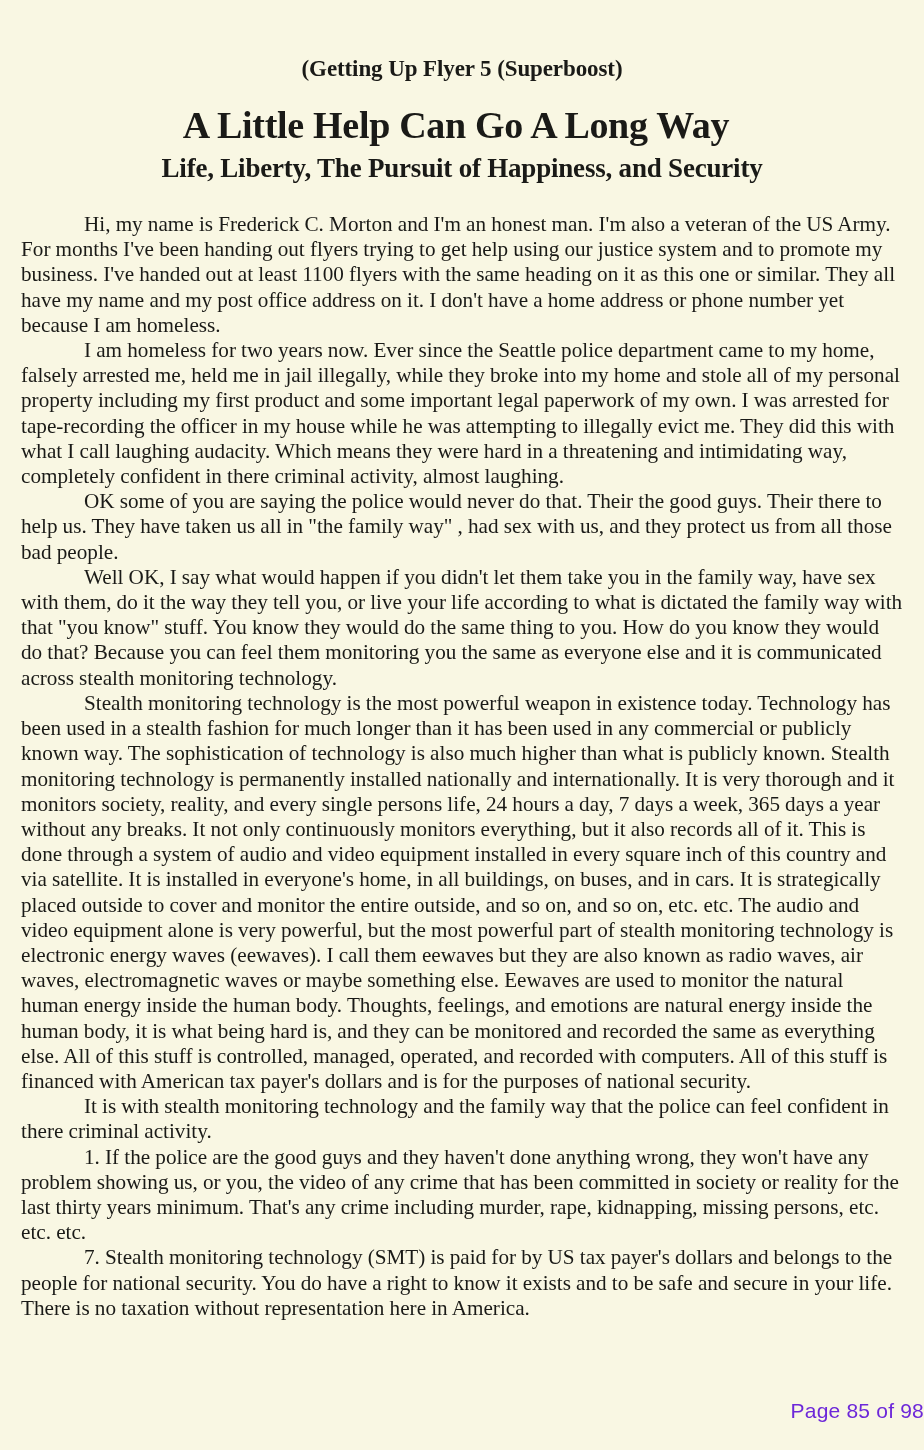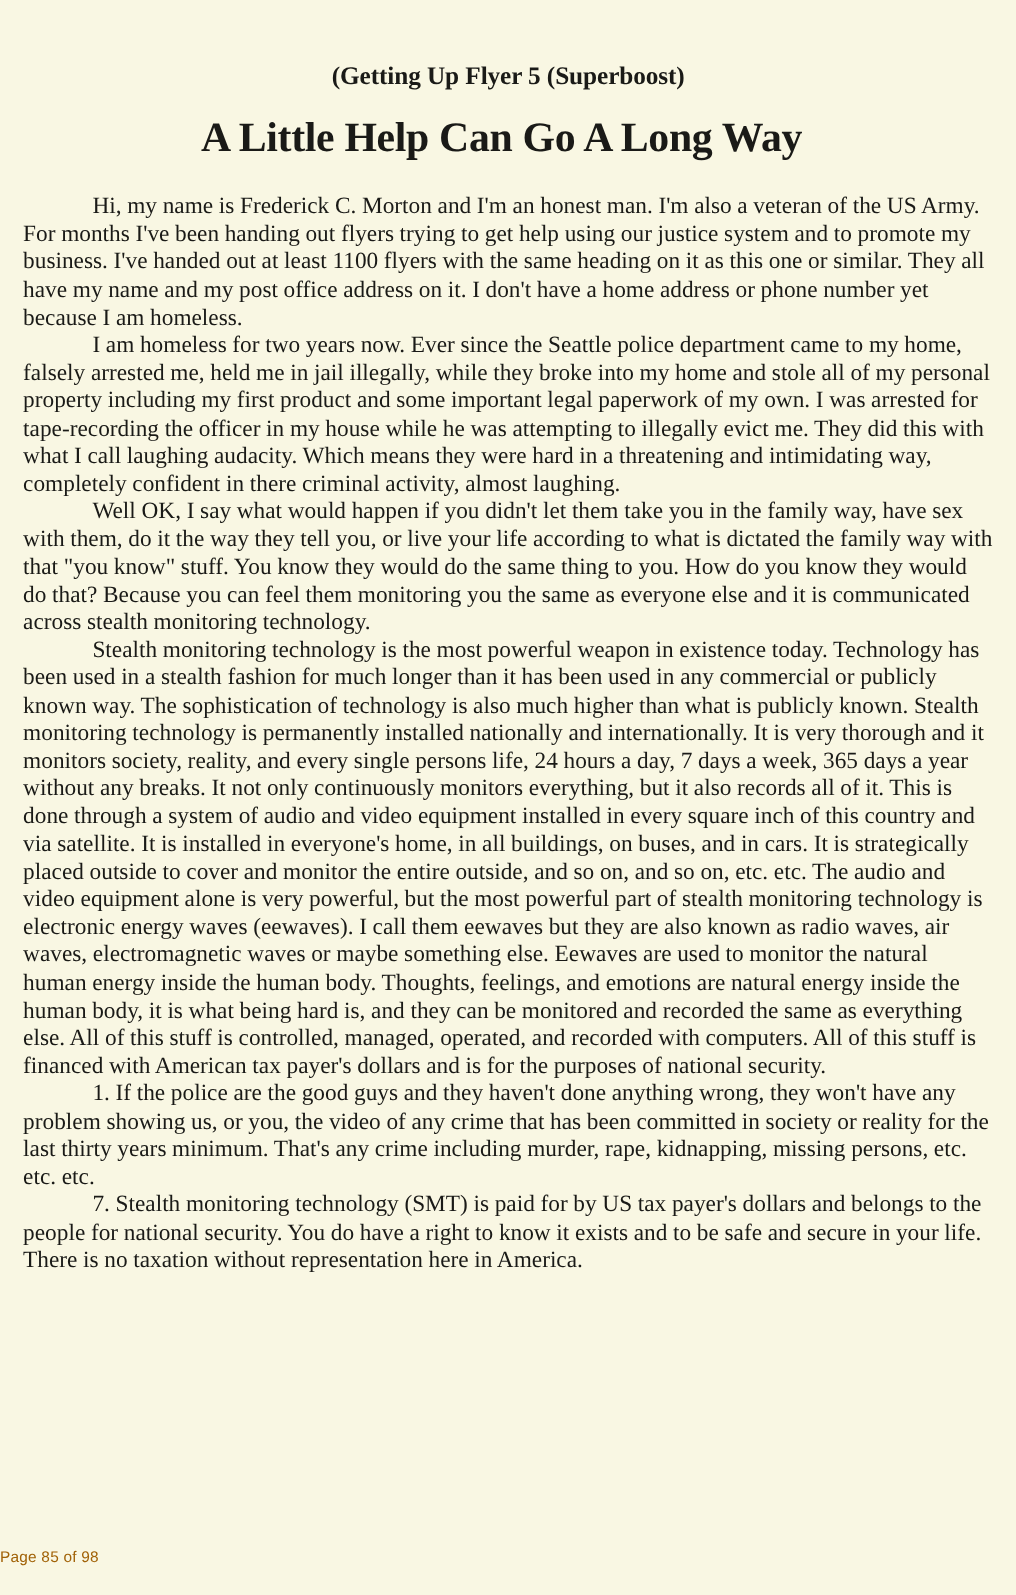--- a/index.html
+++ b/index.html
@@ -69,41 +69,44 @@
     -webkit-hyphens: none;
     hyphens: none;
     word-spacing: -0.15px;
   }
 
   .footer {
     position: absolute;
     left: 0;
     right: 0;
     bottom: 27px;
-    text-align: left;
+    text-align: right;
     font-family: "Liberation Sans", "DejaVu Sans", sans-serif;
-    font-size: 14px;
-    color: #a16207;
+    font-size: 21px;
+    color: #6d28d9;
     letter-spacing: 0.2px;
   }
 </style>
 </head>
 <body>
 
 <div class="page">
 
   <div class="header-block">
     <div class="flyer-kicker">(Getting Up Flyer 5 (Superboost)</div>
     <h1 class="flyer-title">A Little Help Can Go A Long Way</h1>
+    <h2 class="flyer-subtitle">Life, Liberty, The Pursuit of Happiness, and Security</h2>
   </div>
 
   <div class="body-block">
     <p>Hi, my name is Frederick C. Morton and I'm an honest man. I'm also a veteran of the US Army. For months I've been handing out flyers trying to get help using our justice system and to promote my business. I've handed out at least 1100 flyers with the same heading on it as this one or similar. They all have my name and my post office address on it. I don't have a home address or phone number yet because I am homeless.</p>
     <p>I am homeless for two years now. Ever since the Seattle police department came to my home, falsely arrested me, held me in jail illegally, while they broke into my home and stole all of my personal property including my first product and some important legal paperwork of my own. I was arrested for tape-recording the officer in my house while he was attempting to illegally evict me. They did this with what I call laughing audacity. Which means they were hard in a threatening and intimidating way, completely confident in there criminal activity, almost laughing.</p>
+    <p>OK some of you are saying the police would never do that. Their the good guys. Their there to help us. They have taken us all in "the family way" , had sex with us, and they protect us from all those bad people.</p>
     <p>Well OK, I say what would happen if you didn't let them take you in the family way, have sex with them, do it the way they tell you, or live your life according to what is dictated the family way with that "you know" stuff. You know they would do the same thing to you. How do you know they would do that? Because you can feel them monitoring you the same as everyone else and it is communicated across stealth monitoring technology.</p>
     <p>Stealth monitoring technology is the most powerful weapon in existence today. Technology has been used in a stealth fashion for much longer than it has been used in any commercial or publicly known way. The sophistication of technology is also much higher than what is publicly known. Stealth monitoring technology is permanently installed nationally and internationally. It is very thorough and it monitors society, reality, and every single persons life, 24 hours a day, 7 days a week, 365 days a year without any breaks. It not only continuously monitors everything, but it also records all of it. This is done through a system of audio and video equipment installed in every square inch of this country and via satellite. It is installed in everyone's home, in all buildings, on buses, and in cars. It is strategically placed outside to cover and monitor the entire outside, and so on, and so on, etc. etc. The audio and video equipment alone is very powerful, but the most powerful part of stealth monitoring technology is electronic energy waves (eewaves). I call them eewaves but they are also known as radio waves, air waves, electromagnetic waves or maybe something else. Eewaves are used to monitor the natural human energy inside the human body. Thoughts, feelings, and emotions are natural energy inside the human body, it is what being hard is, and they can be monitored and recorded the same as everything else. All of this stuff is controlled, managed, operated, and recorded with computers. All of this stuff is financed with American tax payer's dollars and is for the purposes of national security.</p>
+    <p>It is with stealth monitoring technology and the family way that the police can feel confident in there criminal activity.</p>
     <p>1. If the police are the good guys and they haven't done anything wrong, they won't have any problem showing us, or you, the video of any crime that has been committed in society or reality for the last thirty years minimum. That's any crime including murder, rape, kidnapping, missing persons, etc. etc. etc.</p>
     <p>7. Stealth monitoring technology (SMT) is paid for by US tax payer's dollars and belongs to the people for national security. You do have a right to know it exists and to be safe and secure in your life. There is no taxation without representation here in America.</p>
   </div>
 
   <div class="footer">Page 85 of 98</div>
 
 </div>
 
 </body></html>

